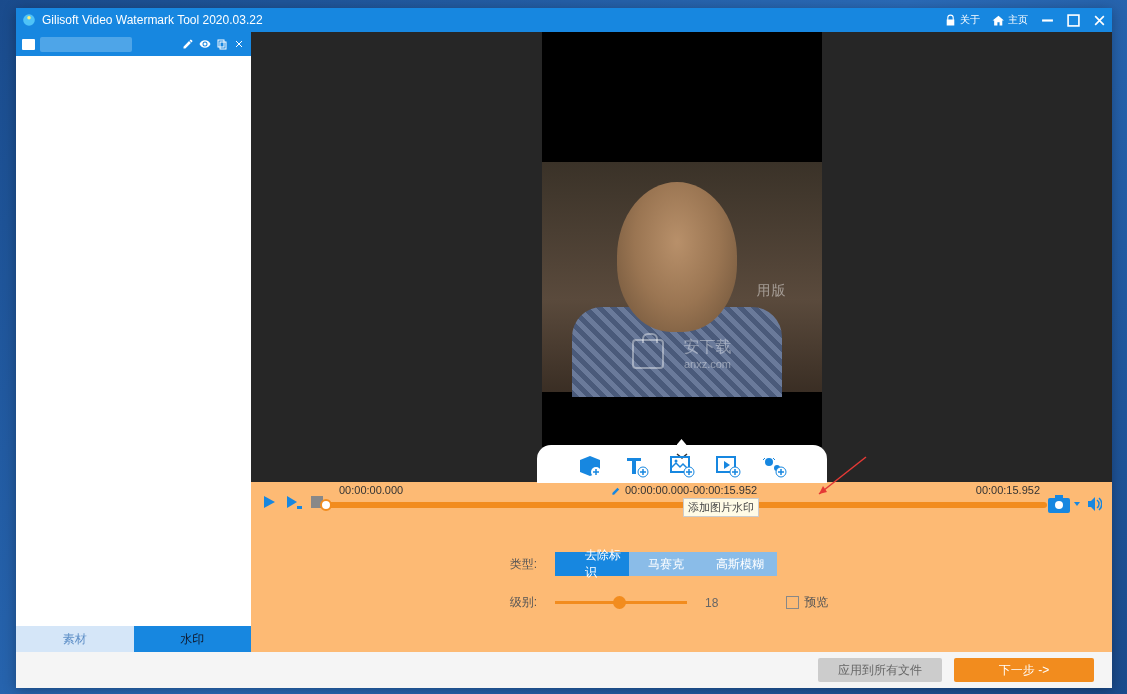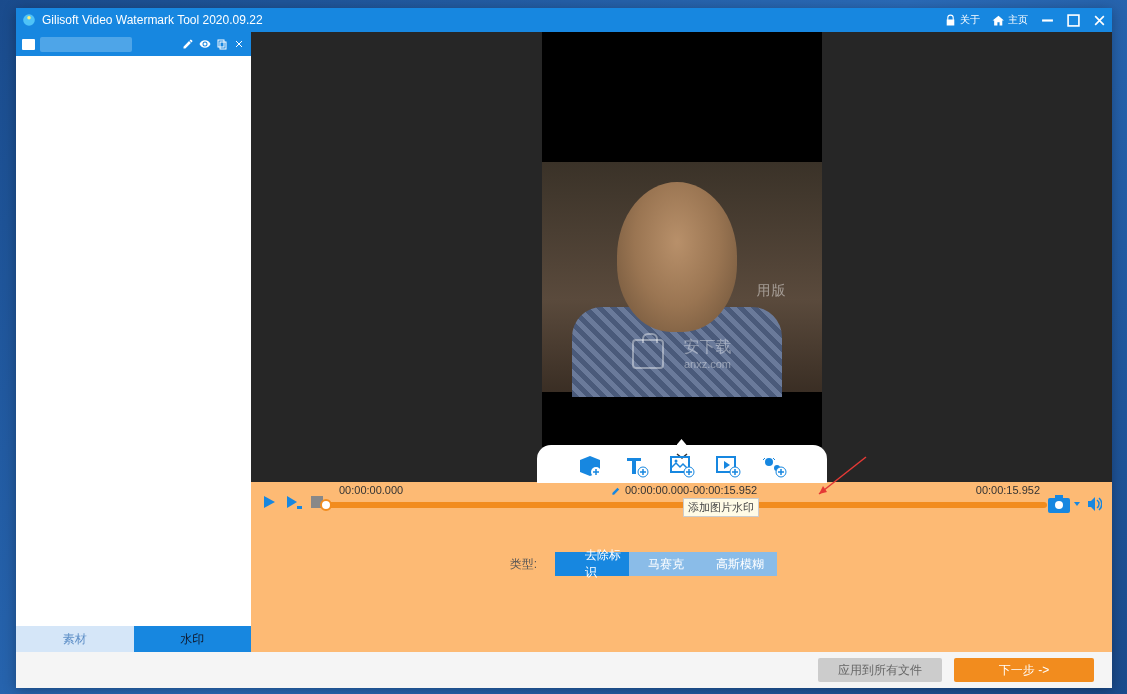--- a/index.html
+++ b/index.html
@@ -78,21 +78,21 @@
 </style>
 </head>
 <body>
 
 <div class="window">
   <div class="titlebar">
     <svg class="titlebar-logo" viewBox="0 0 24 24">
         <circle cx="12" cy="12" r="10" fill="#4fc3f7"></circle>
         <circle cx="12" cy="8" r="3" fill="#fff176"></circle>
       </svg>
-    <span>Gilisoft Video Watermark Tool 2020.09.22</span>
+    <span>Gilisoft Video Watermark Tool 2020.03.22</span>
     <div class="titlebar-right">
       <div class="titlebar-btn">
         <svg viewBox="0 0 24 24" fill="#fff">
             <path d="M6 10V7a6 6 0 1112 0v3h1v11H5V10h1zm2 0h8V7a4 4 0 10-8 0v3z"></path>
           </svg>
         <span>关于</span>
       </div>
       <div class="titlebar-btn">
         <svg viewBox="0 0 24 24" fill="#fff">
             <path d="M12 3l10 9h-3v9h-5v-6h-4v6H4v-9H1z"></path>
@@ -267,20 +267,29 @@
 
       <div class="controls-panel">
         <div class="control-row">
           <div class="control-label">类型:</div>
           <div class="btn-group">
             <div class="type-btn active">去除标识</div>
             <div class="type-btn inactive">马赛克</div>
             <div class="type-btn inactive">高斯模糊</div>
           </div>
         </div>
+        <div class="control-row">
+          <div class="control-label">级别:</div>
+          <div class="level-slider"></div>
+          <div class="level-value">18</div>
+          <div class="checkbox-wrap">
+            <div class="checkbox-box"></div>
+            <span>预览</span>
+          </div>
+        </div>
       </div>
 
       <div class="footer">
         <div class="footer-btn secondary">应用到所有文件</div>
         <div class="footer-btn primary">下一步 -&gt;</div>
       </div>
     </div>
   </div>
 </div>
 

